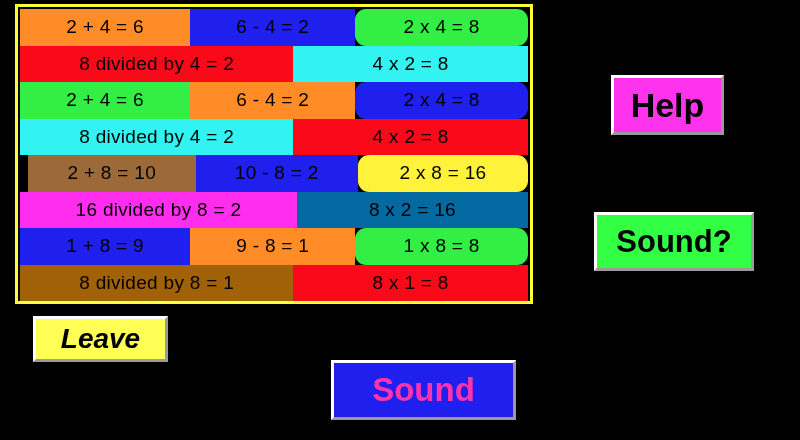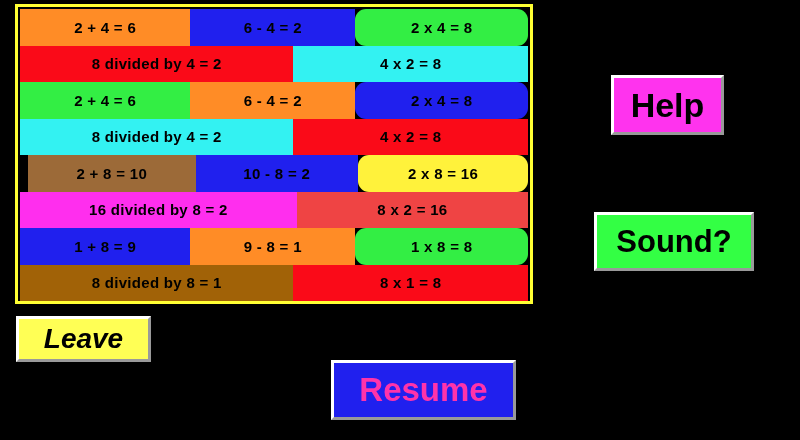--- a/index.html
+++ b/index.html
@@ -33,22 +33,22 @@
     height: 36.5px;
     overflow: hidden;
   }
   .fact-cell {
     display: flex;
     align-items: center;
     justify-content: center;
     height: 100%;
     box-sizing: border-box;
     color: #000000;
-    font-weight: bold;
-    font-size: 15px;
+    font-weight: normal;
+    font-size: 19px;
     letter-spacing: 0.3px;
     white-space: nowrap;
   }
   
   .w-a { width: 33.5%; }
   .w-b { width: 32.5%; }
   .w-c { width: 34.0%; border-radius: 11px; }
   .w-half-l { width: 53.8%; }
   .w-half-r { width: 46.2%; }
   .w-half-l2 { width: 54.5%; }
@@ -81,21 +81,21 @@
   #sound-button {
     left: 594px;
     top: 212px;
     width: 160px;
     height: 59px;
     background: #33FF44;
     font-size: 31px;
     text-align: right;
   }
   #leave-button {
-    left: 16px;
+    left: 33px;
     top: 316px;
     width: 135px;
     height: 46px;
     background: #FFFF55;
     font-size: 28px;
     font-style: italic;
   }
   #resume-button {
     left: 331px;
     top: 360px;
@@ -128,21 +128,21 @@
       <div class="fact-cell w-half-l" style="background: rgb(51, 242, 242);">8 divided by 4 = 2</div>
       <div class="fact-cell w-half-r" style="background: rgb(250, 10, 24);">4 x 2 = 8</div>
     </div>
     <div class="fact-row">
       <div class="fact-cell w-a" style="background: rgb(156, 106, 56); margin-left: 8px;">2 + 8 = 10</div>
       <div class="fact-cell w-b" style="background: rgb(32, 32, 238);">10 - 8 = 2</div>
       <div class="fact-cell w-c" style="background: rgb(255, 242, 59);">2 x 8 = 16</div>
     </div>
     <div class="fact-row">
       <div class="fact-cell w-half-l2" style="background: rgb(255, 46, 238);">16 divided by 8 = 2</div>
-      <div class="fact-cell w-half-r2" style="background: #ef4444; text-align: center;">8 x 2 = 16</div>
+      <div class="fact-cell w-half-r2" style="background: #0369a1; text-align: center;">8 x 2 = 16</div>
     </div>
     <div class="fact-row">
       <div class="fact-cell w-a" style="background: rgb(32, 32, 238);">1 + 8 = 9</div>
       <div class="fact-cell w-b" style="background: rgb(255, 140, 38);">9 - 8 = 1</div>
       <div class="fact-cell w-c" style="background: rgb(51, 238, 68);">1 x 8 = 8</div>
     </div>
     <div class="fact-row">
       <div class="fact-cell w-half-l" style="background: #a16207;">8 divided by 8 = 1</div>
       <div class="fact-cell w-half-r" style="background: rgb(250, 10, 24);">8 x 1 = 8</div>
     </div>
@@ -154,14 +154,14 @@
 
 <div class="btn" id="sound-button" style="background: rgb(51, 255, 68); color: rgb(0, 0, 0);">
   <span>Sound?</span>
 </div>
 
 <div class="btn" id="leave-button" style="background: rgb(255, 255, 85); color: rgb(0, 0, 0);">
   <span>Leave</span>
 </div>
 
 <div class="btn" id="resume-button" style="background: rgb(32, 32, 238); color: rgb(255, 51, 170);">
-  <span>Resume</span>
+  <span>Sound</span>
 </div>
 
 </body></html>

